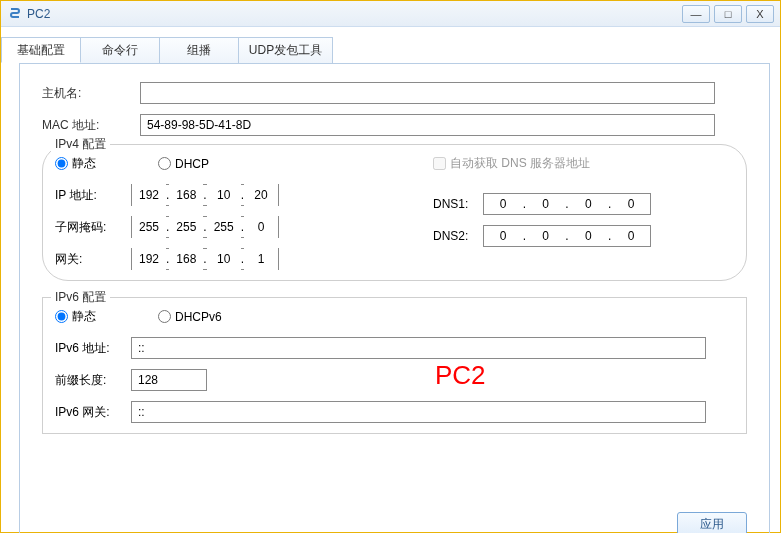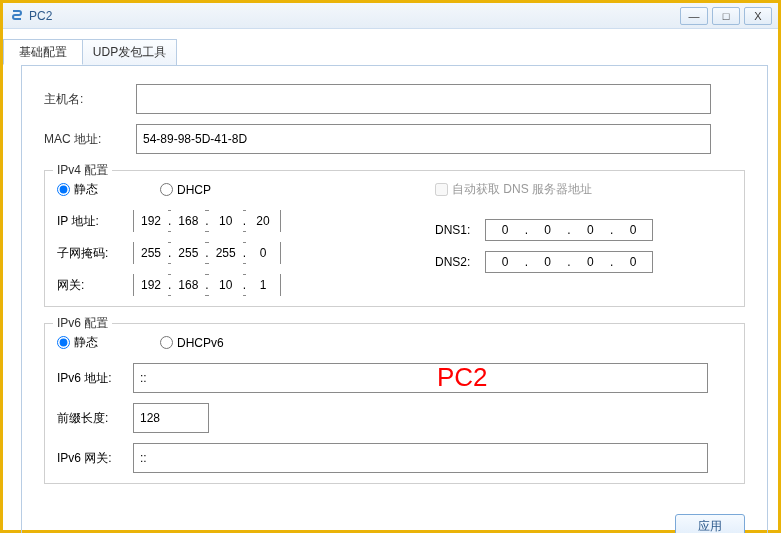--- a/index.html
+++ b/index.html
@@ -1,30 +1,30 @@
 <!DOCTYPE html>
 <html><head>
 <meta charset="utf-8">
 <style>
 * { box-sizing: border-box; margin: 0; padding: 0; }
 body { font-family: "Microsoft YaHei", SimSun, Arial, sans-serif; font-size: 12px; background: #fff; }
-.window { width: 781px; height: 533px; border: 3px solid #eab308; background: #fff; position: relative; }
+.window { width: 781px; height: 533px; border: 1px solid #eab308; background: #fff; position: relative; }
 .titlebar { height: 26px; background: linear-gradient(#f3f7fb,#e6eef7); border-bottom: 1px solid #cdddef; display: flex; align-items: center; padding: 0 6px; }
 .titlebar .icon { width: 16px; height: 16px; margin-right: 4px; display:flex; align-items:center; justify-content:center; color:#3b7fc4; font-weight:bold; font-size:14px; }
 .titlebar .title { color: #2d5a8c; font-size: 12px; }
 .winbtns { margin-left: auto; display: flex; gap: 4px; }
 .winbtn { width: 28px; height: 18px; border: 1px solid #9fbddc; background: linear-gradient(#f6fafe,#e3edf8); display:flex; align-items:center; justify-content:center; font-size:11px; color:#3a3a3a; border-radius:2px; }
 .tabbar { height: 26px; display: flex; margin: 10px 10px 0 0; }
 .tab { width: 80px; height: 26px; border: 1px solid #b8cde4; border-bottom: none; background: linear-gradient(#fbfdff,#eef4fb); display:flex; align-items:center; justify-content:center; color:#333; margin-right:-1px; font-size:12px; }
 .tab.wide { width: 95px; }
 .tab.active { background:#fff; position:relative; z-index:2; border-bottom:1px solid #fff; }
 .panel { border: 1px solid #b8cde4; margin: 0 10px 10px 18px; height: 484px; padding: 18px 22px 12px 22px; position: relative; }
-.row { display:flex; align-items:center; margin-bottom:10px; }
+.row { display:flex; align-items:center; margin-bottom:10px;gap:6px; }
 .lbl { width: 92px; color:#333; }
-.txt { height: 30px; border: 1px solid #8a8a8a; padding: 2px 6px; font-size:12px; background:#fff; }
+.txt { height: 22px; border: 1px solid #8a8a8a; padding: 2px 6px; font-size:12px; background:#fff; }
 .txt.long { width: 575px; }
 .fieldset { border:1px solid #cfcfcf; padding: 10px 12px 6px 12px; position:relative; margin-top:6px; }
 .legend { position:absolute; top:-9px; left:8px; background:#fff; padding:0 4px; color:#333; font-size:12px; }
 .radio { display:inline-flex; align-items:center; gap:4px; margin-right: 24px; }
 .radio input { margin:0; }
 .check { display:inline-flex; align-items:center; gap:4px; color:#999; }
 .check input { margin:0; }
 .ipwrap { display:flex; align-items:center; margin-bottom:10px; }
 .ipwrap .lbl2 { width: 76px; }
 .ipbox { width: 148px; height:22px; border:1px solid #8a8a8a; display:flex; align-items:center; background:#fff; }
@@ -53,35 +53,37 @@
     <span class="title">PC2</span>
     <div class="winbtns">
       <div class="winbtn">—</div>
       <div class="winbtn">□</div>
       <div class="winbtn">X</div>
     </div>
   </div>
 
   <div class="tabbar">
     <div class="tab active">基础配置</div>
+    <div class="tab">命令行</div>
+    <div class="tab">组播</div>
     <div class="tab wide">UDP发包工具</div>
   </div>
 
   <div class="panel">
 
     <div class="row">
       <span class="lbl">主机名:</span>
       <input class="txt long" value="" style="">
     </div>
-    <div class="row" style="margin-bottom:16px;">
+    <div class="row" style="margin-bottom:8px;">
       <span class="lbl">MAC 地址:</span>
       <input class="txt long" value="54-89-98-5D-41-8D" style="">
     </div>
 
-    <div class="fieldset" style="position:relative;">
+    <div class="fieldset" style="position:relative;border-radius:26px;">
       <span class="legend">IPv4 配置</span>
       <div class="radio-row">
         <label class="radio">
             <input type="radio" checked="" style="">
             <span>静态</span>
           </label>
         <label class="radio" style="margin-left:38px;">
             <input type="radio" style="">
             <span>DHCP</span>
           </label>

